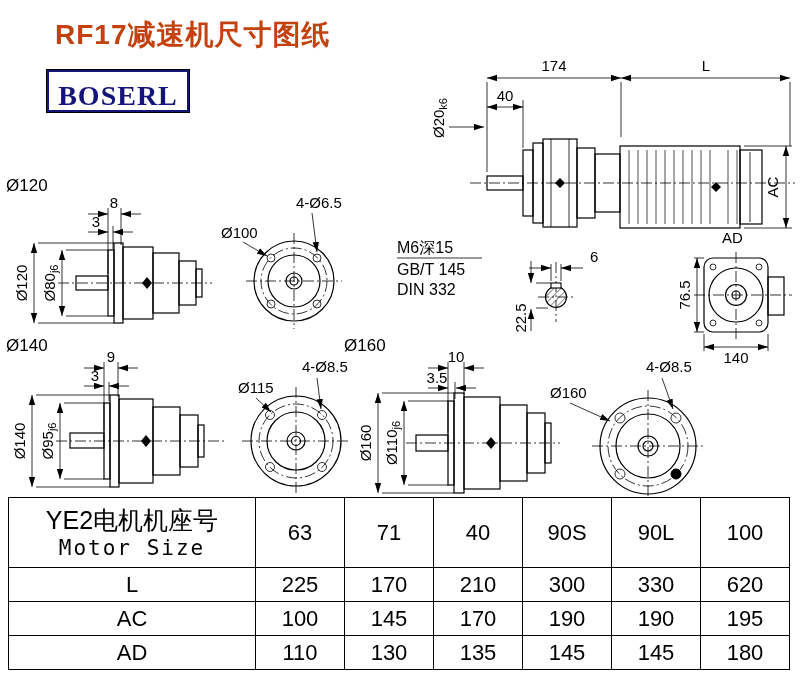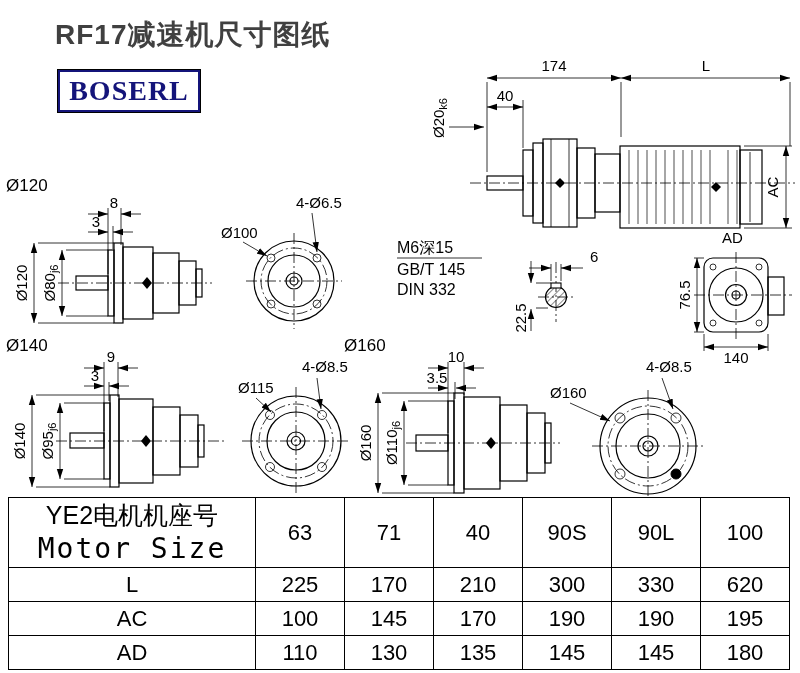--- a/index.html
+++ b/index.html
@@ -2,26 +2,26 @@
 <html><head>
 <meta charset="utf-8">
 <style>
   html,body{margin:0;padding:0;}
   body{
     width:800px;height:673px;position:relative;overflow:hidden;
     background:#ffffff;font-family:"Liberation Sans",sans-serif;color:#000;
   }
   .page-title{
     position:absolute;left:55px;top:16px;font-size:28px;font-weight:bold;
-    letter-spacing:1px;color:#404040;
+    letter-spacing:1px;color:#c2410c;
   }
   .logo-box{
     position:absolute;left:47px;top:70px;width:138px;height:38px;
     border:2px solid #14147a;box-shadow:0 0 0 1px #000;
-    display:flex;align-items:center;justify-content:center;background:#fff;margin-left:11px;
+    display:flex;align-items:flex-end;justify-content:center;background:#fff;
   }
   .logo-text{
     font-family:"Liberation Serif",serif;font-weight:bold;font-size:28px;
     color:#14147a;letter-spacing:1px;line-height:1;
   }
   svg.drawing{position:absolute;left:0;top:0;}
   svg text{font-family:"Liberation Sans",sans-serif;fill:#000;}
   .dt{font-size:15px;}
   .lbl{font-size:17px;}
   .note{font-size:16px;}
@@ -34,21 +34,21 @@
     position:absolute;left:8px;top:497px;width:624px;
     border-collapse:collapse;table-layout:fixed;background:#fff;
   }
   .spec-table td{
     border:1.5px solid #000;text-align:center;vertical-align:middle;
     font-size:22px;padding:0;
   }
   .row-header{height:70px;}
   .row-data{height:34px;}
   .hdr-cn{font-size:25px;line-height:1.3;}
-  .hdr-en{font-family:"DejaVu Sans Mono",monospace;font-size:28px;letter-spacing:2px;line-height:1.2;}
+  .hdr-en{font-family:"DejaVu Sans Mono",monospace;font-size:21px;letter-spacing:2px;line-height:1.2;}
 </style>
 </head>
 <body>
 
 <div class="page-title">RF17减速机尺寸图纸</div>
 
 <div class="logo-box">
   <span class="logo-text">BOSERL</span>
 </div>
 

